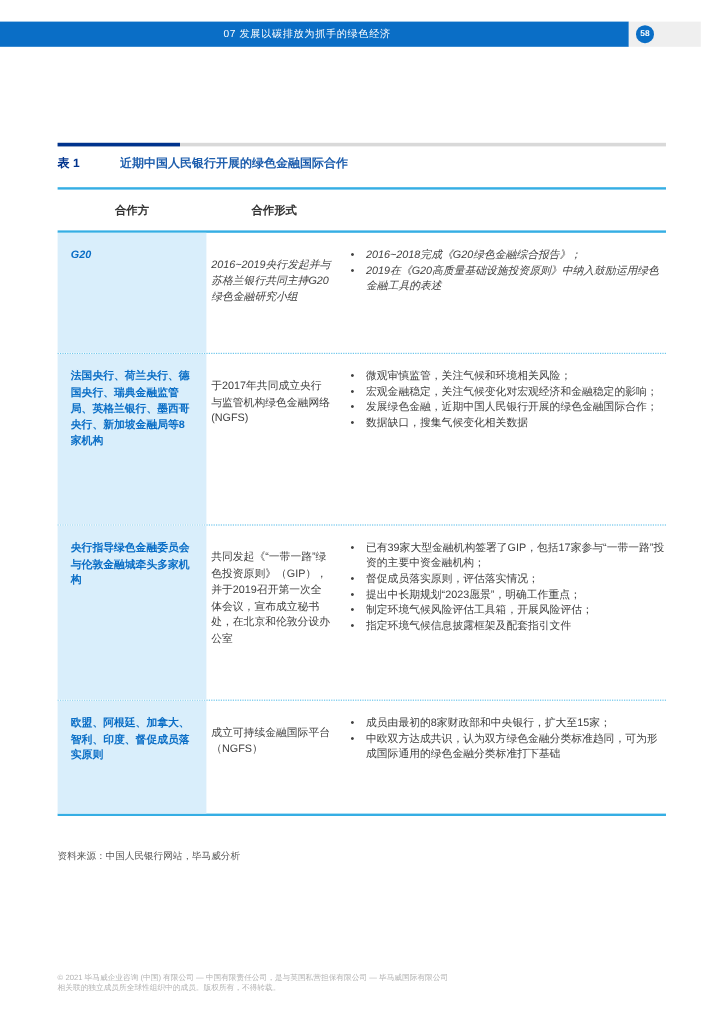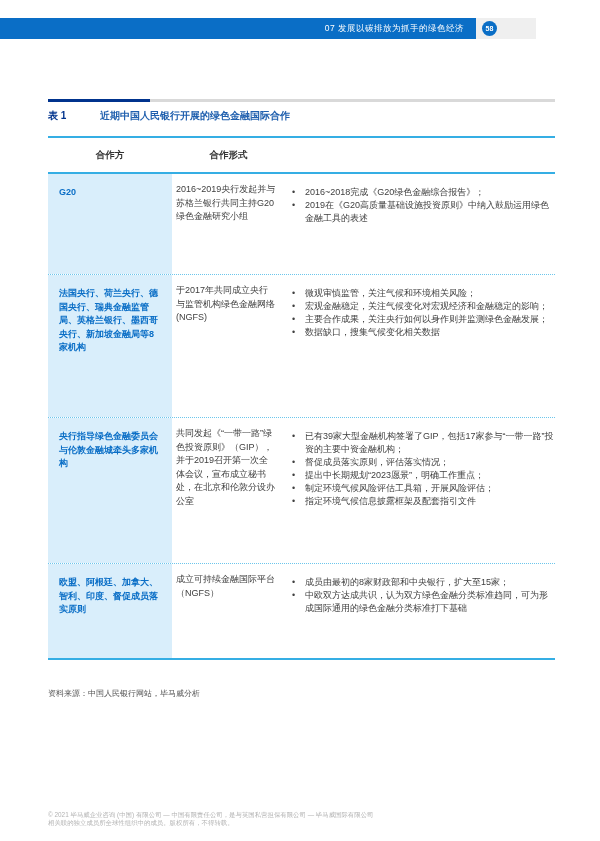--- a/index.html
+++ b/index.html
@@ -1,52 +1,52 @@
 <!DOCTYPE html>
 <html><head>
 <meta charset="utf-8">
 <style>
   * { margin:0; padding:0; box-sizing:border-box; }
   html,body { width:600px; height:841px; background:#ffffff; font-family:"Liberation Sans", sans-serif; position:relative; overflow:hidden; }
 
   
   .topbar { position:absolute; top:18px; left:0; width:600px; height:21px; display:flex; }
-  .topbar-blue { width:476px; height:100%; background:#0a6ec6; display:flex; align-items:center; justify-content:flex-end; padding-right:12px; }
+  .topbar-blue { width:524px; height:100%; background:#0a6ec6; display:flex; align-items:center; justify-content:center; padding-right:12px; }
   .chapter-label { color:#ffffff; font-size:8.5px; letter-spacing:0.5px; }
   .topbar-gray { width:60px; height:100%; background:#efefef; display:flex; align-items:center; }
   .page-circle { margin-left:6px; width:15px; height:15px; border-radius:50%; background:#0a6ec6; color:#ffffff; font-size:7px; font-weight:bold; display:flex; align-items:center; justify-content:center; }
 
   
-  .content { position:absolute; top:99px; left:48px; width:507px; }
+  .content { position:absolute; top:119px; left:48px; width:507px; }
 
   
   .caption-rule { position:relative; height:3px; width:100%; background:#d9d9d9; }
   .caption-rule .accent { position:absolute; left:0; top:0; height:3px; width:102px; background:#00338d; }
   .caption-row { display:flex; align-items:baseline; margin-top:7px; }
   .table-label { color:#00338d; font-weight:bold; font-size:10px; width:52px; }
   .table-title { color:#1f5fae; font-weight:bold; font-size:10px; }
 
   
   .table { margin-top:13px; width:100%; border-top:2px solid #35aee4; font-size:9px; color:#404040; }
   .thead { display:flex; border-bottom:2px solid #35aee4; height:36px; align-items:center; font-weight:bold; color:#333333; font-size:9.5px; }
   .col1 { width:124px; flex:none; }
   .col2 { width:113px; flex:none; }
   .col3 { width:270px; flex:none; }
   .thead .col1, .thead .col2, .thead .col3 { text-align:center; }
 
   .trow { display:flex; align-items:stretch; }
   .trow + .trow { border-top:1px dotted #6cc6ec; }
-  .trow:nth-child(1) { min-height:100px; }
+  .trow:nth-child(1) { min-height:100px;font-style:italic; }
   .trow:nth-child(2) { min-height:143px; }
   .trow:nth-child(3) { min-height:146px;justify-content:flex-end; }
   .trow:nth-child(4) { min-height:95px; }
   .tbody { border-bottom:2px solid #35aee4; }
 
   .party-cell { background:#d9eefb; color:#0a6ec6; font-weight:bold; padding:12px 12px 10px 11px; line-height:13.5px; }
-  .form-cell { padding:9px 8px 10px 4px; line-height:13.5px; }
+  .form-cell { padding:20px 8px 10px 4px; line-height:13.5px; }
   .results-cell { padding:12px 0 10px 7px; line-height:13px; }
   .results-cell .intro { margin-bottom:1px; }
   .bullet { display:flex; }
   .bullet .marker { width:13px; flex:none; text-align:left; }
   .bullet .btxt { flex:1; }
 
   
   .source-note { margin-top:28px; font-size:8px; color:#555555; }
   .footer { position:absolute; left:48px; bottom:14px; width:520px; color:#b3b3b3; font-size:8px; line-height:10px; transform:scale(0.8); transform-origin:left bottom; }
 </style>
@@ -99,21 +99,21 @@
             <div class="bullet">
               <span class="marker">•</span>
               <span class="btxt">微观审慎监管，关注气候和环境相关风险；</span>
             </div>
             <div class="bullet">
               <span class="marker">•</span>
               <span class="btxt">宏观金融稳定，关注气候变化对宏观经济和金融稳定的影响；</span>
             </div>
             <div class="bullet">
               <span class="marker">•</span>
-              <span class="btxt">主要合作成果，关注央行如何以身作则并监测绿色金融发展；</span>
+              <span class="btxt">发展绿色金融，近期中国人民银行开展的绿色金融国际合作；</span>
             </div>
             <div class="bullet">
               <span class="marker">•</span>
               <span class="btxt">数据缺口，搜集气候变化相关数据</span>
             </div>
           </div>
   </div>
 
   <div class="trow">
     <div class="col1 party-cell">央行指导绿色金融委员会与伦敦金融城牵头多家机构</div>

